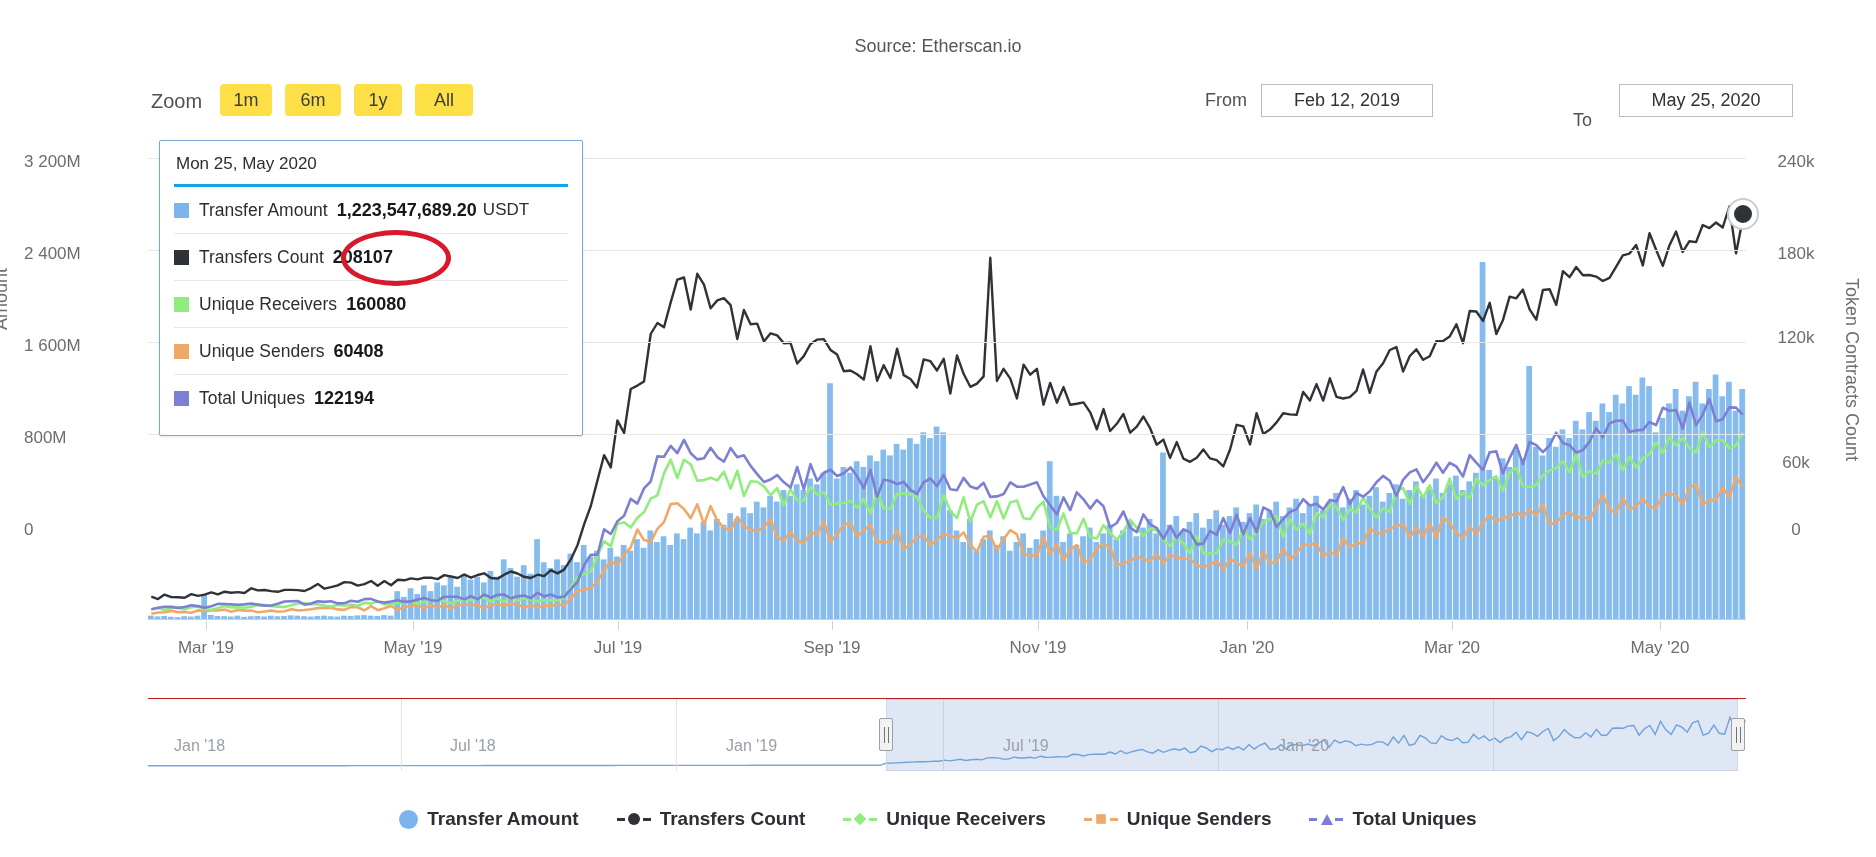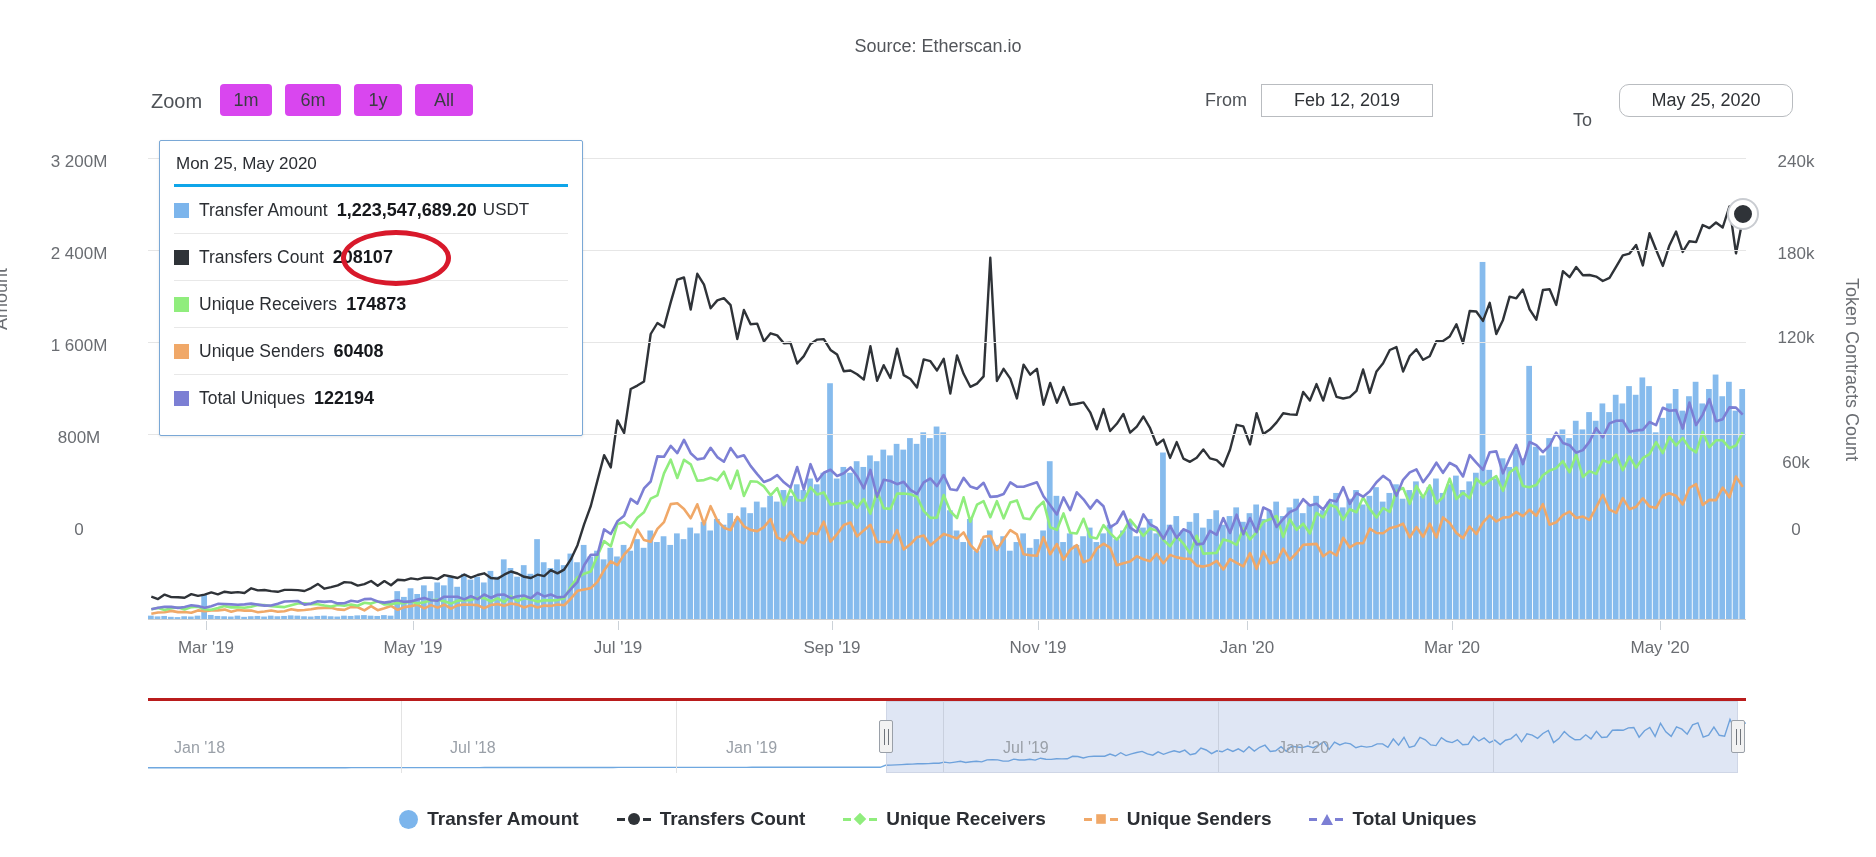--- a/index.html
+++ b/index.html
@@ -23,47 +23,47 @@
   }
 
   
   .rangesel { position: absolute; left: 0; top: 84px; width: 1876px; height: 34px; }
   .zoom-label {
     position: absolute; left: 151px; top: 6px;
     font-size: 20px; color: #4e5257;
   }
   .zoom-btn {
     position: absolute; top: 0; height: 32px;
-    background: #d946ef; border-radius: 4px;
+    background: #fde047; border-radius: 4px;
     display: flex; align-items: center; justify-content: center;
     font-size: 18px; color: #3a3d42; cursor: pointer; text-align: center;
   }
   .zoom-btn.b1 { left: 220px; width: 52px; }
   .zoom-btn.b2 { left: 285px; width: 56px; }
   .zoom-btn.b3 { left: 354px; width: 48px; }
   .zoom-btn.b4 { left: 415px; width: 58px; }
 
   .from-label { position: absolute; right: 629px; top: 6px; font-size: 18px; color: #4e5257; }
   .to-label   { position: absolute; right: 284px; top: 6px; font-size: 18px; color: #4e5257; margin-top: 20px; }
   .date-box {
     position: absolute; top: 0; height: 33px;
     border: 1px solid #b9bcc0; background: #fff;
     display: flex; align-items: center; justify-content: center;
     font-size: 18px; color: #2f3236; cursor: pointer;
   }
   .date-box.from { right: 443px; width: 172px; }
-  .date-box.to   { right: 83px;  width: 174px; border-radius: 10px; }
+  .date-box.to   { right: 83px;  width: 174px; }
 
   
   .plot { position: absolute; left: 148px; top: 158px; width: 1598px; height: 462px; }
   .gridline { position: absolute; left: 0; width: 100%; height: 1px; background: #e6e6e6; }
   .axis-base { position: absolute; left: 0; bottom: 0; width: 100%; height: 1px; background: #cfcfcf; }
 
   .ylab {
-    position: absolute; right: 1742px; width: 110px; text-align: center;
+    position: absolute; right: 1742px; width: 110px; text-align: left;
     font-size: 17px; color: #6a6d72;
   }
   .y2lab {
     position: absolute; left: 1756px; width: 80px; text-align: center;
     font-size: 17px; color: #6a6d72;
   }
   .ytitle {
     position: absolute; left: -9px; top: 330px;
     transform: rotate(-90deg); transform-origin: left top;
     font-size: 18px; color: #6a6d72; white-space: nowrap;
@@ -102,21 +102,21 @@
   .tt-unit { font-size: 17px; color: #2b2e33; font-weight: normal; margin-left: 6px; }
 
   .annot-ellipse {
     position: absolute; left: 341px; top: 230px; width: 110px; height: 56px;
     border: 5px solid #d8192b; border-radius: 50%; z-index: 60; pointer-events: none;
   }
 
   
   .nav {
     position: absolute; left: 148px; top: 698px; width: 1598px; height: 72px;
-    background: #ffffff; border-top: 3px solid #b91c1c;
+    background: #ffffff; border-top: 1px solid #b91c1c;
   }
   .nav-mask {
     position: absolute; top: 0; height: 72px;
     background: rgba(109,141,205,.22); border: 1px solid #cfd6e6;
   }
   .nav-vline { position: absolute; top: 0; width: 1px; height: 72px; background: #e3e3e3; }
   .nav-xlab {
     position: absolute; top: 38px; font-size: 16px; color: #9aa0a8; white-space: nowrap;
   }
   .nav-handle {
@@ -479,21 +479,21 @@
           <span class="tt-unit">USDT</span>
         </div>
         <div class="tt-row">
           <span class="tt-swatch" style="background: rgb(47, 51, 56);"></span>
           <span class="tt-name">Transfers Count</span>
           <span class="tt-val">208107</span>
         </div>
         <div class="tt-row">
           <span class="tt-swatch" style="background: rgb(144, 237, 125);"></span>
           <span class="tt-name">Unique Receivers</span>
-          <span class="tt-val">174873</span>
+          <span class="tt-val">160080</span>
         </div>
         <div class="tt-row">
           <span class="tt-swatch" style="background: rgb(240, 168, 104);"></span>
           <span class="tt-name">Unique Senders</span>
           <span class="tt-val">60408</span>
         </div>
         <div class="tt-row">
           <span class="tt-swatch" style="background: rgb(124, 127, 212);"></span>
           <span class="tt-name">Total Uniques</span>
           <span class="tt-val">122194</span>

